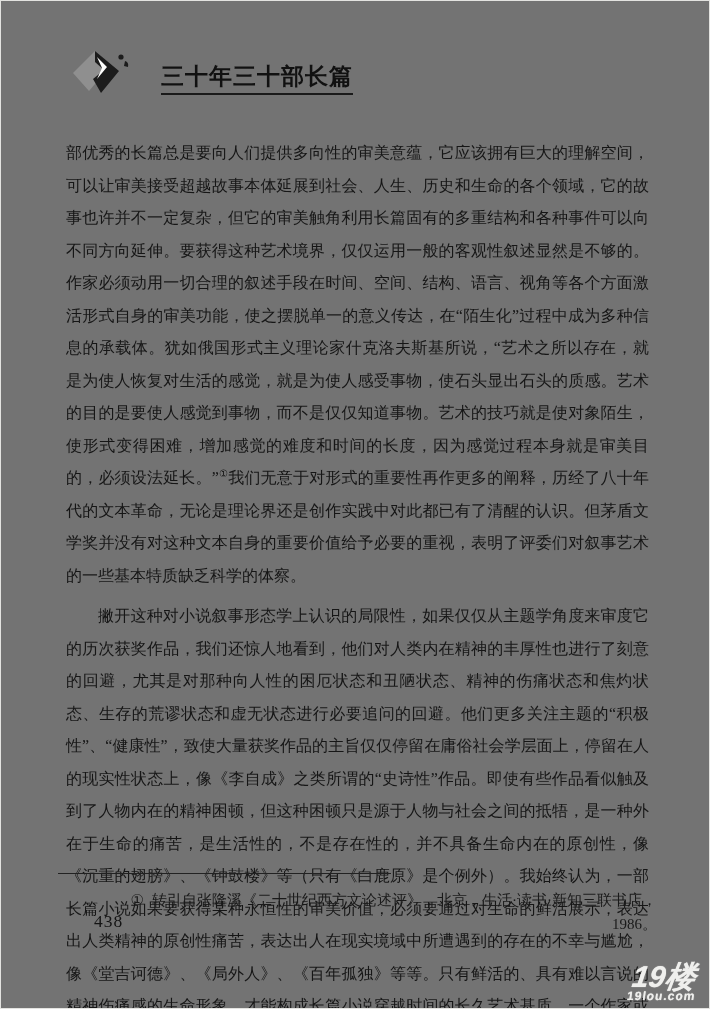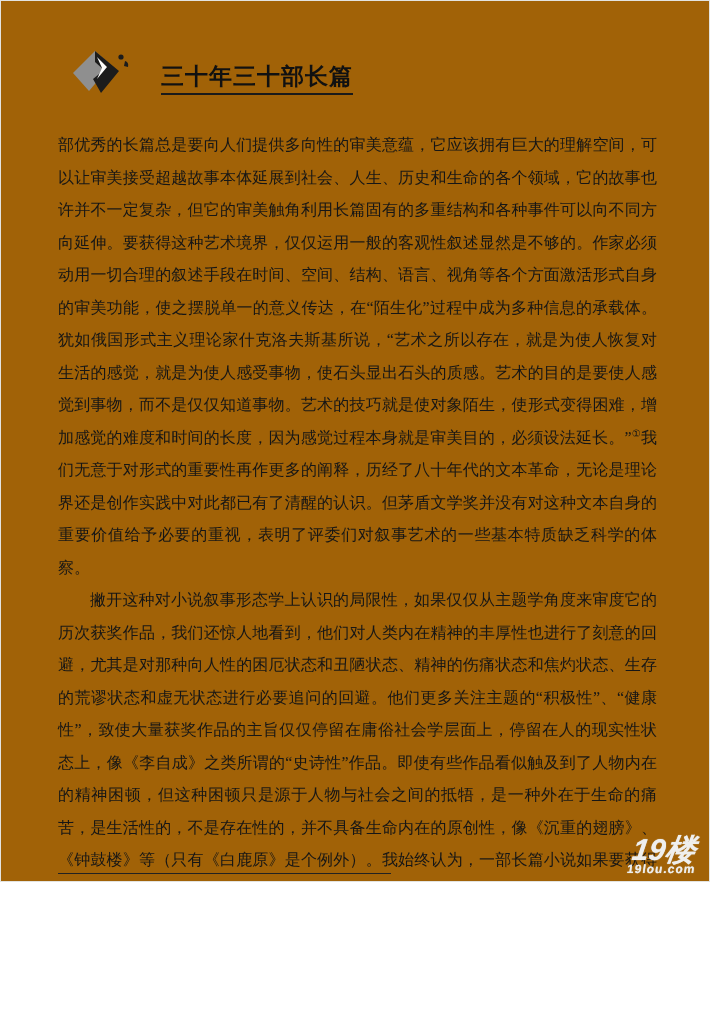--- a/index.html
+++ b/index.html
@@ -1,19 +1,19 @@
 <!DOCTYPE html>
 <html><head>
 <meta charset="utf-8">
 <style>
   html,body{margin:0;padding:0;background:#ffffff;}
   .page{
     position:relative;
-    width:710px;height:882px;
-    background:#a16207;
+    width:710px;height:1009px;
+    background:#737373;
     border:1px solid #e3e3e0;
     box-sizing:border-box;
     overflow:hidden;
     font-family:"Liberation Serif","DejaVu Serif",serif;
     color:#141414;
   }
   
   .header{
     position:absolute;top:46px;left:70px;
     display:flex;align-items:flex-end;gap:28px;
@@ -31,21 +31,21 @@
   }
   
   .body-text{
     position:absolute;top:128px;left:57px;width:599px;
     font-size:16px;
     line-height:32.5px;
     text-align:justify;
     text-justify:inter-ideograph;
     color:#161616;
   }
-  .body-text p{margin:0;padding:0;}
+  .body-text p{margin:8px;padding:0;}
   .para-indent{text-indent:2em;}
   .fn-ref{
     font-size:10px;
     vertical-align:super;
     line-height:0;
   }
   
   .footnote-block{
     position:absolute;top:872px;left:57px;width:599px;text-align:right;
   }

